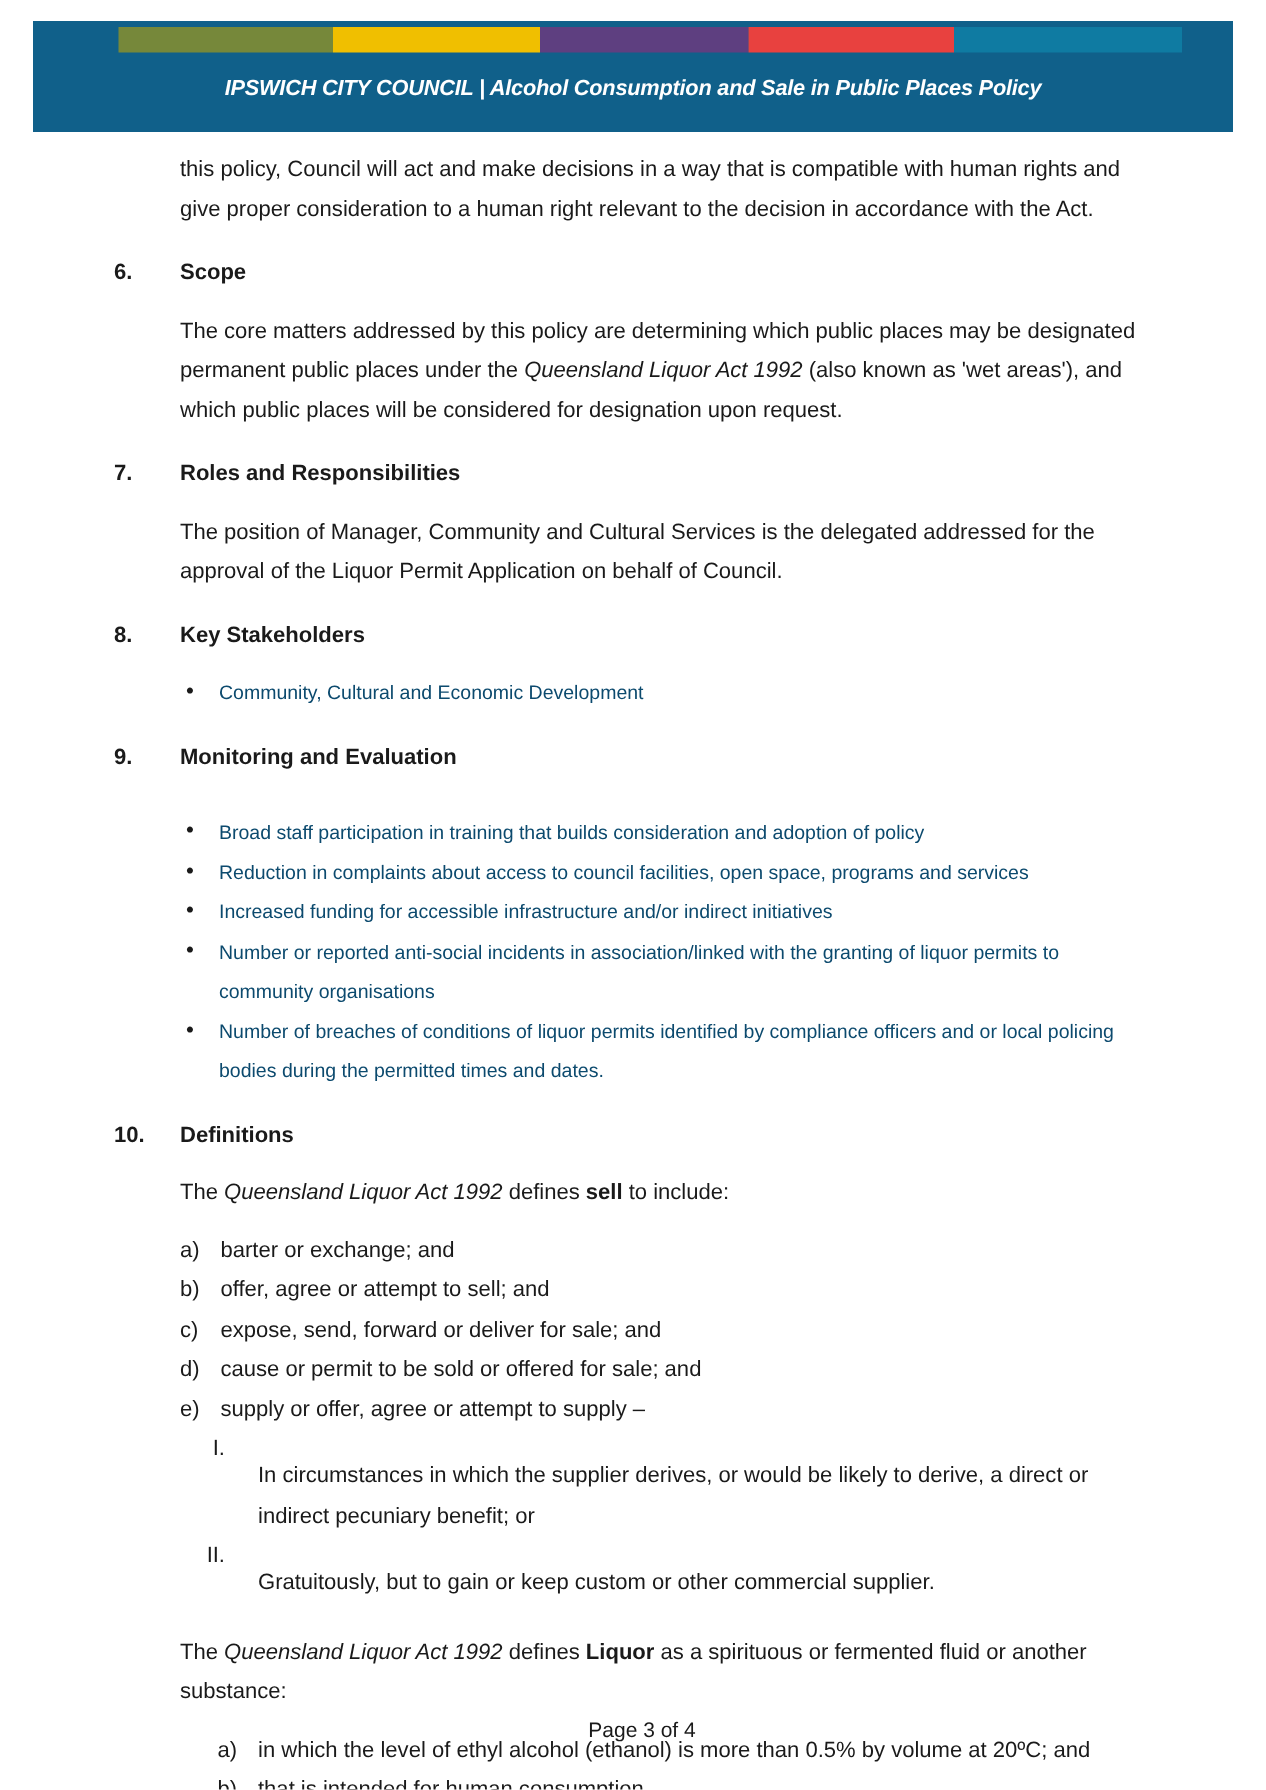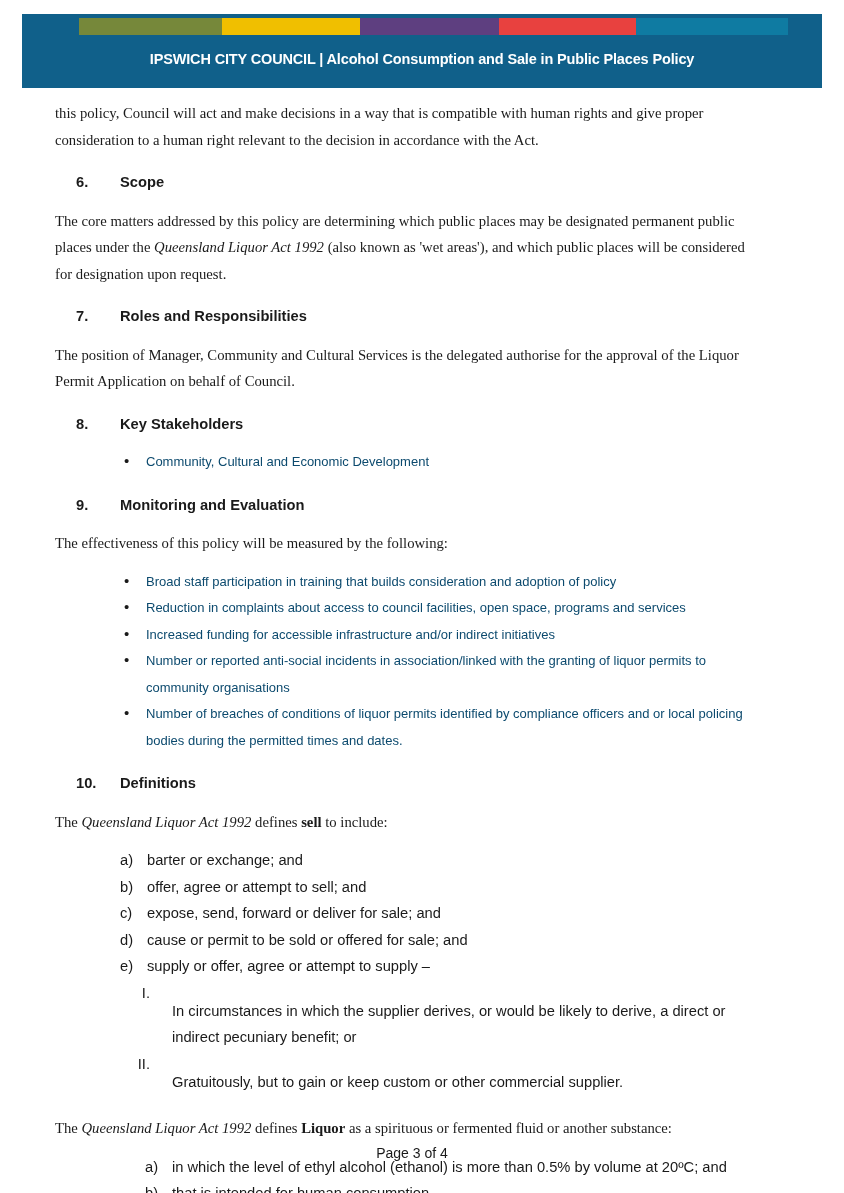--- a/index.html
+++ b/index.html
@@ -56,38 +56,38 @@
     left: 0;
     top: 36px;
     width: 100%;
     text-align: center;
     color: #ffffff;
     font-size: 14.5px;
     font-weight: bold;
     letter-spacing: -0.15px;
     line-height: 18px;
     font-family: "Liberation Sans", "DejaVu Sans", sans-serif;
+    font-style: italic;
   }
 
   
   .content {
     position: absolute;
     left: 0;
     top: 100px;
     width: 844px;
   }
 
   .para {
     margin: 0 0 0 0;
-    padding: 0 86px 0 55px;
+    padding: 0 86px 0 120px;
     font-size: 14.7px;
     line-height: 26.5px;
     color: #1a1a1a;
     text-align: left;
-    font-family: Liberation Serif, serif;
   }
 
   .gap-sm { height: 12px; }
   .gap-md { height: 16px; }
   .gap-lg { height: 20px; }
 
   
   .section {
     display: flex;
     padding: 0 86px 0 76px;
@@ -172,20 +172,21 @@
   
   .footer {
     position: absolute;
     left: 0;
     top: 1143px;
     width: 824px;
     text-align: center;
     font-size: 14px;
     color: #1a1a1a;
     line-height: 20px;
+    padding-left: 16px;
   }
 </style>
 </head>
 <body>
 
 <div class="page">
 
   <div class="header-band" style="background: rgb(16, 96, 138);">
     <div class="color-strip">
       <span class="seg-olive" style="background: rgb(118, 136, 58);"></span>
@@ -210,41 +211,40 @@
     <div class="gap-sm"></div>
     <p class="para"><span>The core matters addressed by this policy are determining which public places may be designated permanent public places under the </span><em class="ital">Queensland Liquor Act 1992</em><span> (also known as 'wet areas'), and which public places will be considered for designation upon request.</span></p>
 
     <div class="gap-md"></div>
 
     <div class="section">
       <span class="num">7.</span>
       <span class="heading">Roles and Responsibilities</span>
     </div>
     <div class="gap-sm"></div>
-    <p class="para">The position of Manager, Community and Cultural Services is the delegated authorise for the approval of the Liquor Permit Application on behalf of Council.</p>
+    <p class="para">The position of Manager, Community and Cultural Services is the delegated addressed for the approval of the Liquor Permit Application on behalf of Council.</p>
 
     <div class="gap-md"></div>
 
     <div class="section">
       <span class="num">8.</span>
       <span class="heading">Key Stakeholders</span>
     </div>
     <div class="gap-sm"></div>
     <ul class="bullets">
       <li>Community, Cultural and Economic Development</li>
     </ul>
 
     <div class="gap-md"></div>
 
     <div class="section">
       <span class="num">9.</span>
       <span class="heading">Monitoring and Evaluation</span>
     </div>
     <div class="gap-sm"></div>
-    <p class="para">The effectiveness of this policy will be measured by the following:</p>
     <div class="gap-sm"></div>
     <ul class="bullets">
       <li>Broad staff participation in training that builds consideration and adoption of policy</li>
       <li>Reduction in complaints about access to council facilities, open space, programs and services</li>
       <li>Increased funding for accessible infrastructure and/or indirect initiatives</li>
       <li>Number or reported anti-social incidents in association/linked with the granting of liquor permits to community organisations</li>
       <li>Number of breaches of conditions of liquor permits identified by compliance officers and or local policing bodies during the permitted times and dates.</li>
     </ul>
 
     <div class="gap-md"></div>

